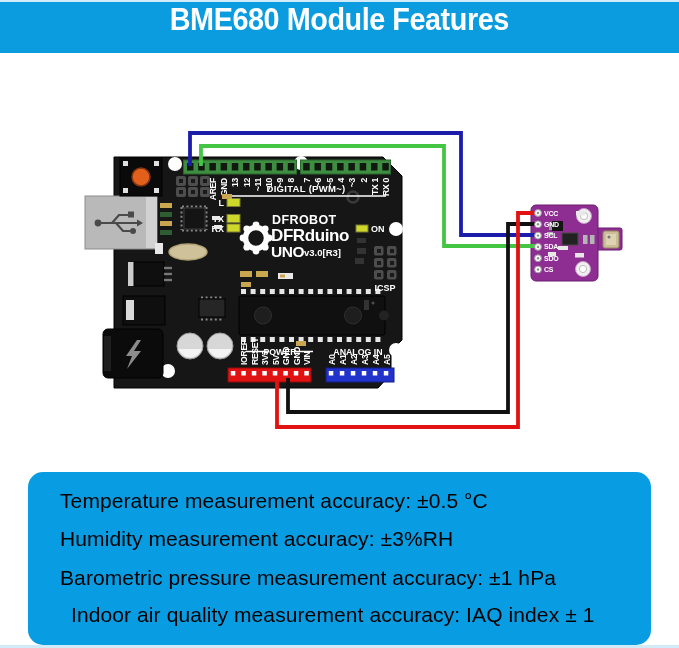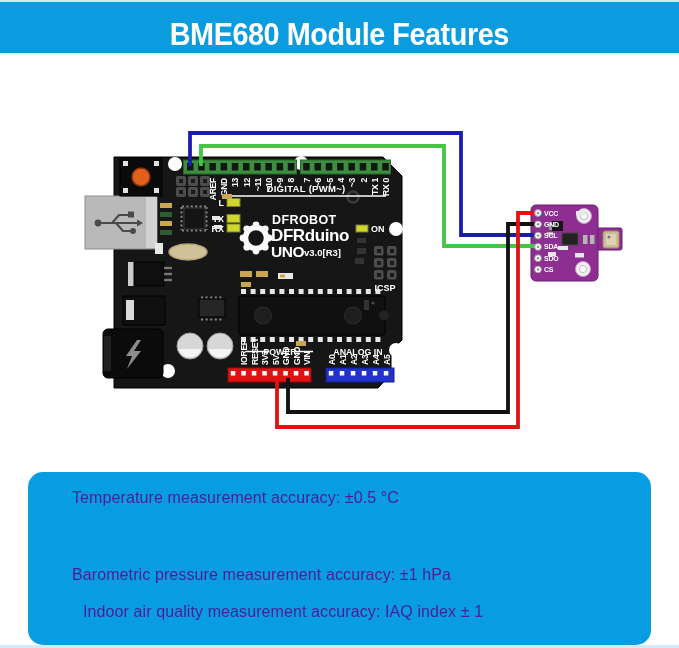--- a/index.html
+++ b/index.html
@@ -1,26 +1,26 @@
 <!DOCTYPE html>
 <html><head>
 <meta charset="utf-8">
 <style>
   html,body{margin:0;padding:0;background:#fff;}
   .stage{position:relative;width:679px;height:648px;background:#ffffff;overflow:hidden;
          font-family:"Liberation Sans",sans-serif;}
   .edge-strip{position:absolute;left:0;width:679px;background:#d2ebf8;}
   .banner{position:absolute;left:0;top:2px;width:679px;height:51px;background:#0b9bdf;
-          display:flex;align-items:flex-end;justify-content:center;}
+          display:flex;align-items:flex-start;justify-content:center;}
   .banner span{color:#ffffff;font-weight:bold;font-size:31px;letter-spacing:-0.5px;
                transform:scaleX(0.93);white-space:nowrap;}
   svg{position:absolute;left:0;top:0;}
   .features{position:absolute;left:28px;top:472px;width:623px;height:173px;
             background:#089de3;border-radius:15px;}
-  .features p{position:absolute;left:44px;margin:0;color:#4c1d95;font-size:16px;
+  .features p{position:absolute;left:32px;margin:0;color:#000000;font-size:21px;
               letter-spacing:0.1px;white-space:nowrap;}
   
   .slk{fill:#ffffff;font-weight:bold;font-family:"Liberation Sans",sans-serif;}
   .pinlab{fill:#ffffff;font-weight:bold;font-family:"Liberation Sans",sans-serif;
           font-size:8.6px;letter-spacing:-0.3px;}
   .modlab{fill:#ffffff;font-weight:bold;font-family:"Liberation Sans",sans-serif;
           font-size:7px;letter-spacing:-0.2px;}
 </style>
 </head>
 <body>
@@ -355,16 +355,17 @@
         <text class="modlab" x="544" y="238.1">SCL</text>
         <text class="modlab" x="544" y="249.4">SDA</text>
         <text class="modlab" x="544" y="260.7">SDO</text>
         <text class="modlab" x="544" y="272">CS</text>
       </g>
     </g>
   </svg>
 
   <div class="features">
     <p style="top: 17px;">Temperature measurement accuracy: ±0.5 °C</p>
+    <p style="top: 55px;">Humidity measurement accuracy: ±3%RH</p>
     <p style="top: 94px;">Barometric pressure measurement accuracy: ±1 hPa</p>
     <p style="top: 131px; margin-left: 11px;">Indoor air quality measurement accuracy: IAQ index ± 1</p>
   </div>
 </div>
 
 </body></html>

